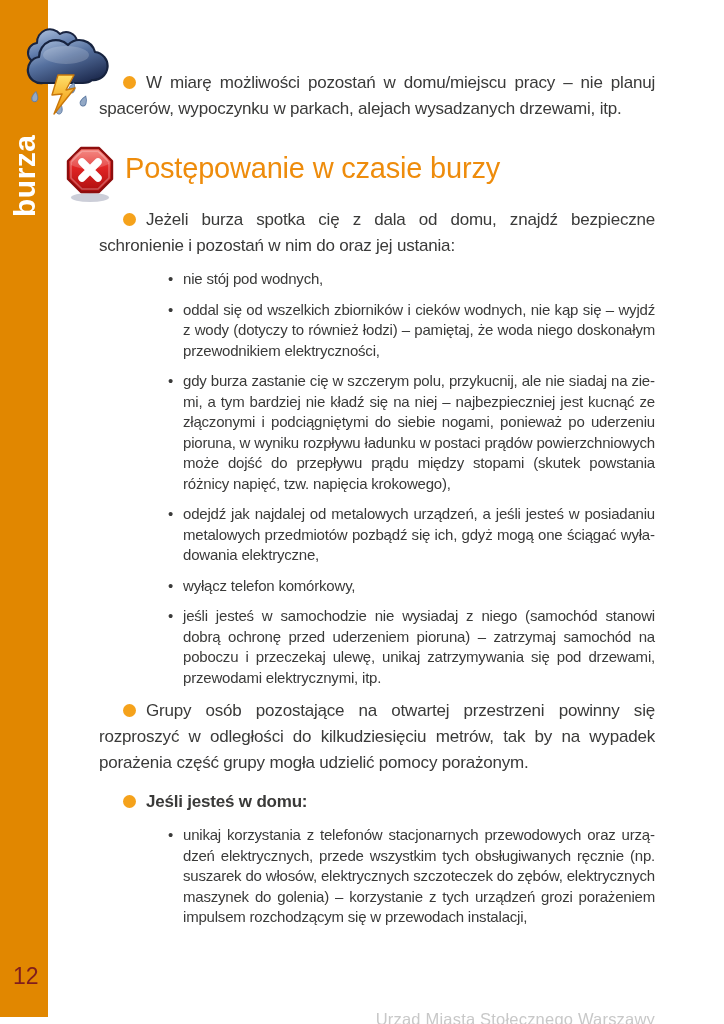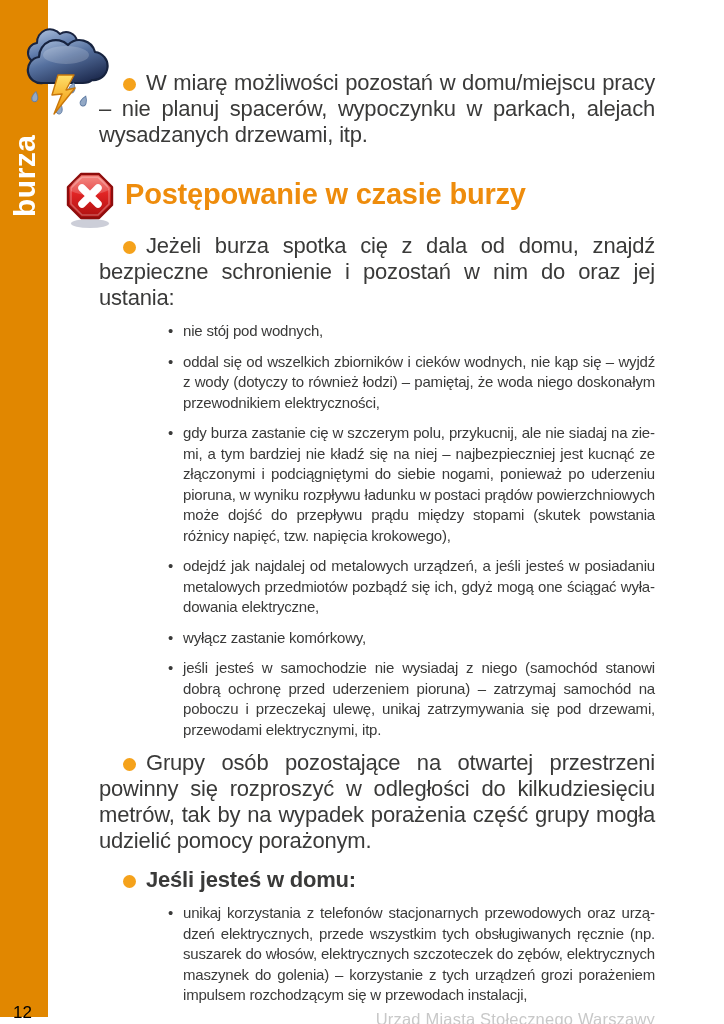--- a/index.html
+++ b/index.html
@@ -16,41 +16,41 @@
     background: var(--sidebar, #e18700);
   }
   .sidebar-label {
     position: absolute; left: 8px; top: 217px;
     transform: rotate(-90deg); transform-origin: 0 0;
     color: #ffffff; font-size: 30px; font-weight: bold;
     letter-spacing: 0.5px; white-space: nowrap;
   }
   .page-number {
     position: absolute; left: 13px; top: 963px;
-    color: #000000; font-size: 17px; margin-top: 40px;
+    color: #7f1d1d; font-size: 23px;
   }
   .cloud-icon { position: absolute; left: 25px; top: 19px; width: 84px; height: 96px; }
   .content {
     position: absolute; left: 99px; top: 70px; width: 556px;
     letter-spacing: -0.2px;
   }
   .para {
-    font-size: 22px; line-height: 26px;
+    font-size: 17px; line-height: 26px;
     text-align: justify; text-indent: 24px;
     margin: 0;
   }
   .dot {
     display: inline-block; width: 13px; height: 13px;
     border-radius: 50%; background: var(--dot, #f5a21b);
     margin-right: 10px; vertical-align: -1px;
   }
   .heading-row { position: relative; margin: 30px 0 15px 26px; height: 40px; }
   .stop-icon { position: absolute; left: -60px; top: -7px; width: 50px; height: 58px; }
   h1.section-heading {
-    margin: 0; font-size: 29px; font-weight: bold;
+    margin: 0; font-size: 29px; font-weight: normal;
     color: var(--heading, #ee8c0c); letter-spacing: -0.2px;
     white-space: nowrap;
   }
   ul.rule-list {
     list-style: none; margin: 10px 0 0 69px; padding: 0;
     width: 487px; font-size: 15px; line-height: 20.5px;
   }
   ul.rule-list li {
     position: relative; padding-left: 15px;
     text-align: justify; margin-bottom: 10px;
@@ -146,21 +146,21 @@
   <ul class="rule-list">
 
       <li><span class="bmark">•</span><span>nie stój pod wodnych,</span></li>
 
       <li><span class="bmark">•</span><span>oddal się od wszelkich zbiorników i cieków wodnych, nie kąp się – wyjdź z wody (dotyczy to również łodzi) – pamiętaj, że woda niego doskonałym przewodnikiem elektryczności,</span></li>
 
       <li><span class="bmark">•</span><span>gdy burza zastanie cię w szczerym polu, przykucnij, ale nie siadaj na zie­mi, a tym bardziej nie kładź się na niej – najbezpieczniej jest kucnąć ze złączonymi i podciągniętymi do siebie nogami, ponieważ po uderzeniu pioruna, w wyniku rozpływu ładunku w postaci prądów powierzchnio­wych może dojść do przepływu prądu między stopami (skutek powstania różnicy napięć, tzw. napięcia krokowego),</span></li>
 
       <li><span class="bmark">•</span><span>odejdź jak najdalej od metalowych urządzeń, a jeśli jesteś w posiadaniu metalowych przedmiotów pozbądź się ich, gdyż mogą one ściągać wyła­dowania elektryczne,</span></li>
 
-      <li><span class="bmark">•</span><span>wyłącz zastanie komórkowy,</span></li>
+      <li><span class="bmark">•</span><span>wyłącz telefon komórkowy,</span></li>
 
       <li><span class="bmark">•</span><span>jeśli jesteś w samochodzie nie wysiadaj z niego (samochód stanowi dobrą ochronę przed uderzeniem pioruna) – zatrzymaj samochód na poboczu i przeczekaj ulewę, unikaj zatrzymywania się pod drzewami, przewodami elektrycznymi, itp.</span></li>
     </ul>
 
   <p class="para groups"><span class="dot"></span><span>Grupy osób pozostające na otwartej przestrzeni powinny się rozproszyć w odległości do kilkudziesięciu metrów, tak by na wypadek porażenia część grupy mogła udzielić pomocy porażo­nym.</span></p>
 
   <p class="para home-heading"><span class="dot"></span><span>Jeśli jesteś w domu:</span></p>
 
   <ul class="rule-list">
 

